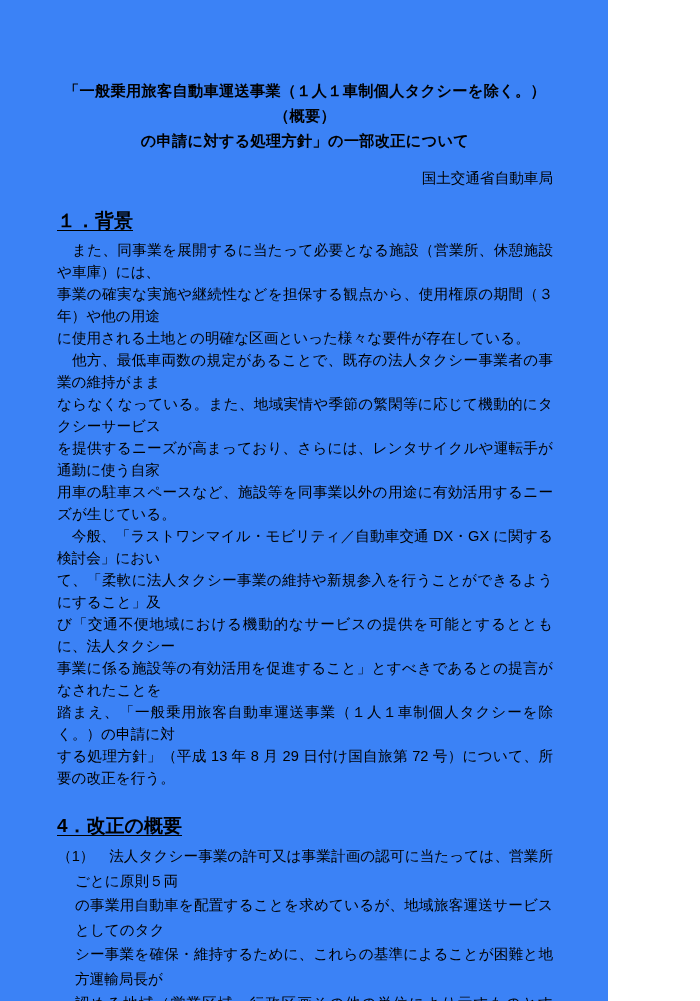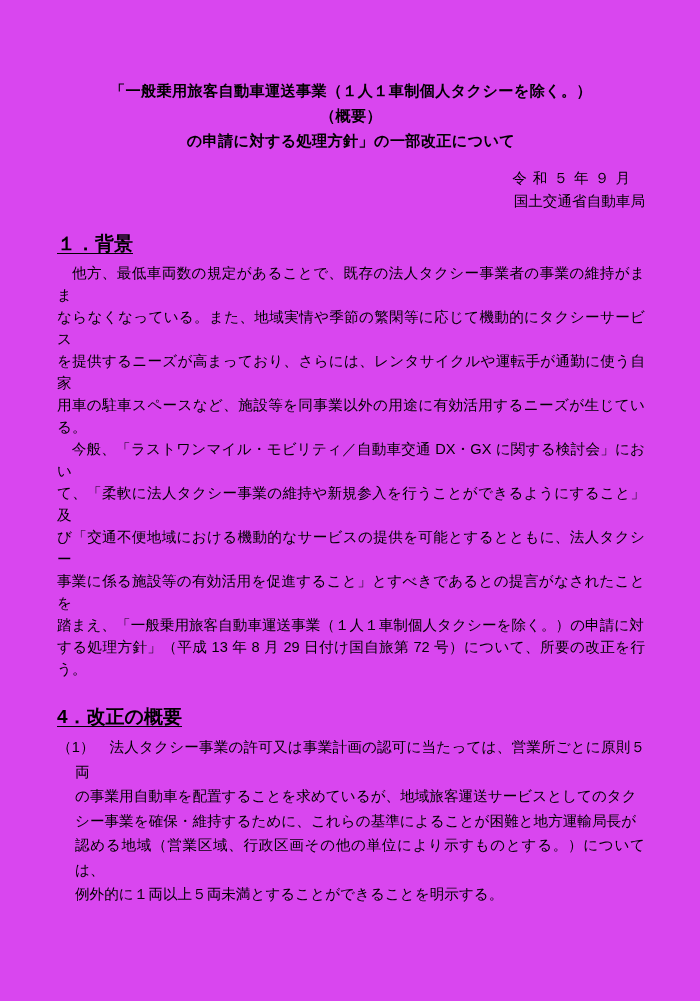--- a/index.html
+++ b/index.html
@@ -1,21 +1,21 @@
 <!DOCTYPE html>
 <html lang="ja"><head>
 <meta charset="utf-8">
 <style>
   * { margin: 0; padding: 0; box-sizing: border-box; }
   html, body { background: #ffffff; }
   .page {
     position: relative;
-    width: 700px;
+    width: 608px;
     height: 1001px;
-    background: #d946ef;
+    background: #3b82f6;
     color: #000000;
     font-family: "Liberation Sans", sans-serif;
     overflow: hidden;
   }
   .content {
     padding: 78px 55px 0 57px;
   }
   .title-block {
     text-align: center;
     font-weight: bold;
@@ -68,27 +68,29 @@
 <div class="page">
   <div class="content">
 
     <header class="title-block">
       <div>「一般乗用旅客自動車運送事業（１人１車制個人タクシーを除く。）</div>
       <div>（概要）</div>
       <div>の申請に対する処理方針」の一部改正について</div>
     </header>
 
     <div class="meta-block">
-      <div class="date">令 和 ５ 年 ９ 月</div>
       <div class="author">国土交通省自動車局</div>
     </div>
 
     <section>
       <h2 class="sec-heading"><span>１．背景</span></h2>
       <div class="body-text sec1-body">
+        <div class="para">　また、同事業を展開するに当たって必要となる施設（営業所、休憩施設や車庫）には、
+事業の確実な実施や継続性などを担保する観点から、使用権原の期間（３年）や他の用途
+に使用される土地との明確な区画といった様々な要件が存在している。</div>
         <div class="para">　他方、最低車両数の規定があることで、既存の法人タクシー事業者の事業の維持がまま
 ならなくなっている。また、地域実情や季節の繁閑等に応じて機動的にタクシーサービス
 を提供するニーズが高まっており、さらには、レンタサイクルや運転手が通勤に使う自家
 用車の駐車スペースなど、施設等を同事業以外の用途に有効活用するニーズが生じている。</div>
         <div class="para">　今般、「ラストワンマイル・モビリティ／自動車交通 DX・GX に関する検討会」におい
 て、「柔軟に法人タクシー事業の維持や新規参入を行うことができるようにすること」及
 び「交通不便地域における機動的なサービスの提供を可能とするとともに、法人タクシー
 事業に係る施設等の有効活用を促進すること」とすべきであるとの提言がなされたことを
 踏まえ、「一般乗用旅客自動車運送事業（１人１車制個人タクシーを除く。）の申請に対
 する処理方針」（平成 13 年 8 月 29 日付け国自旅第 72 号）について、所要の改正を行う。</div>

